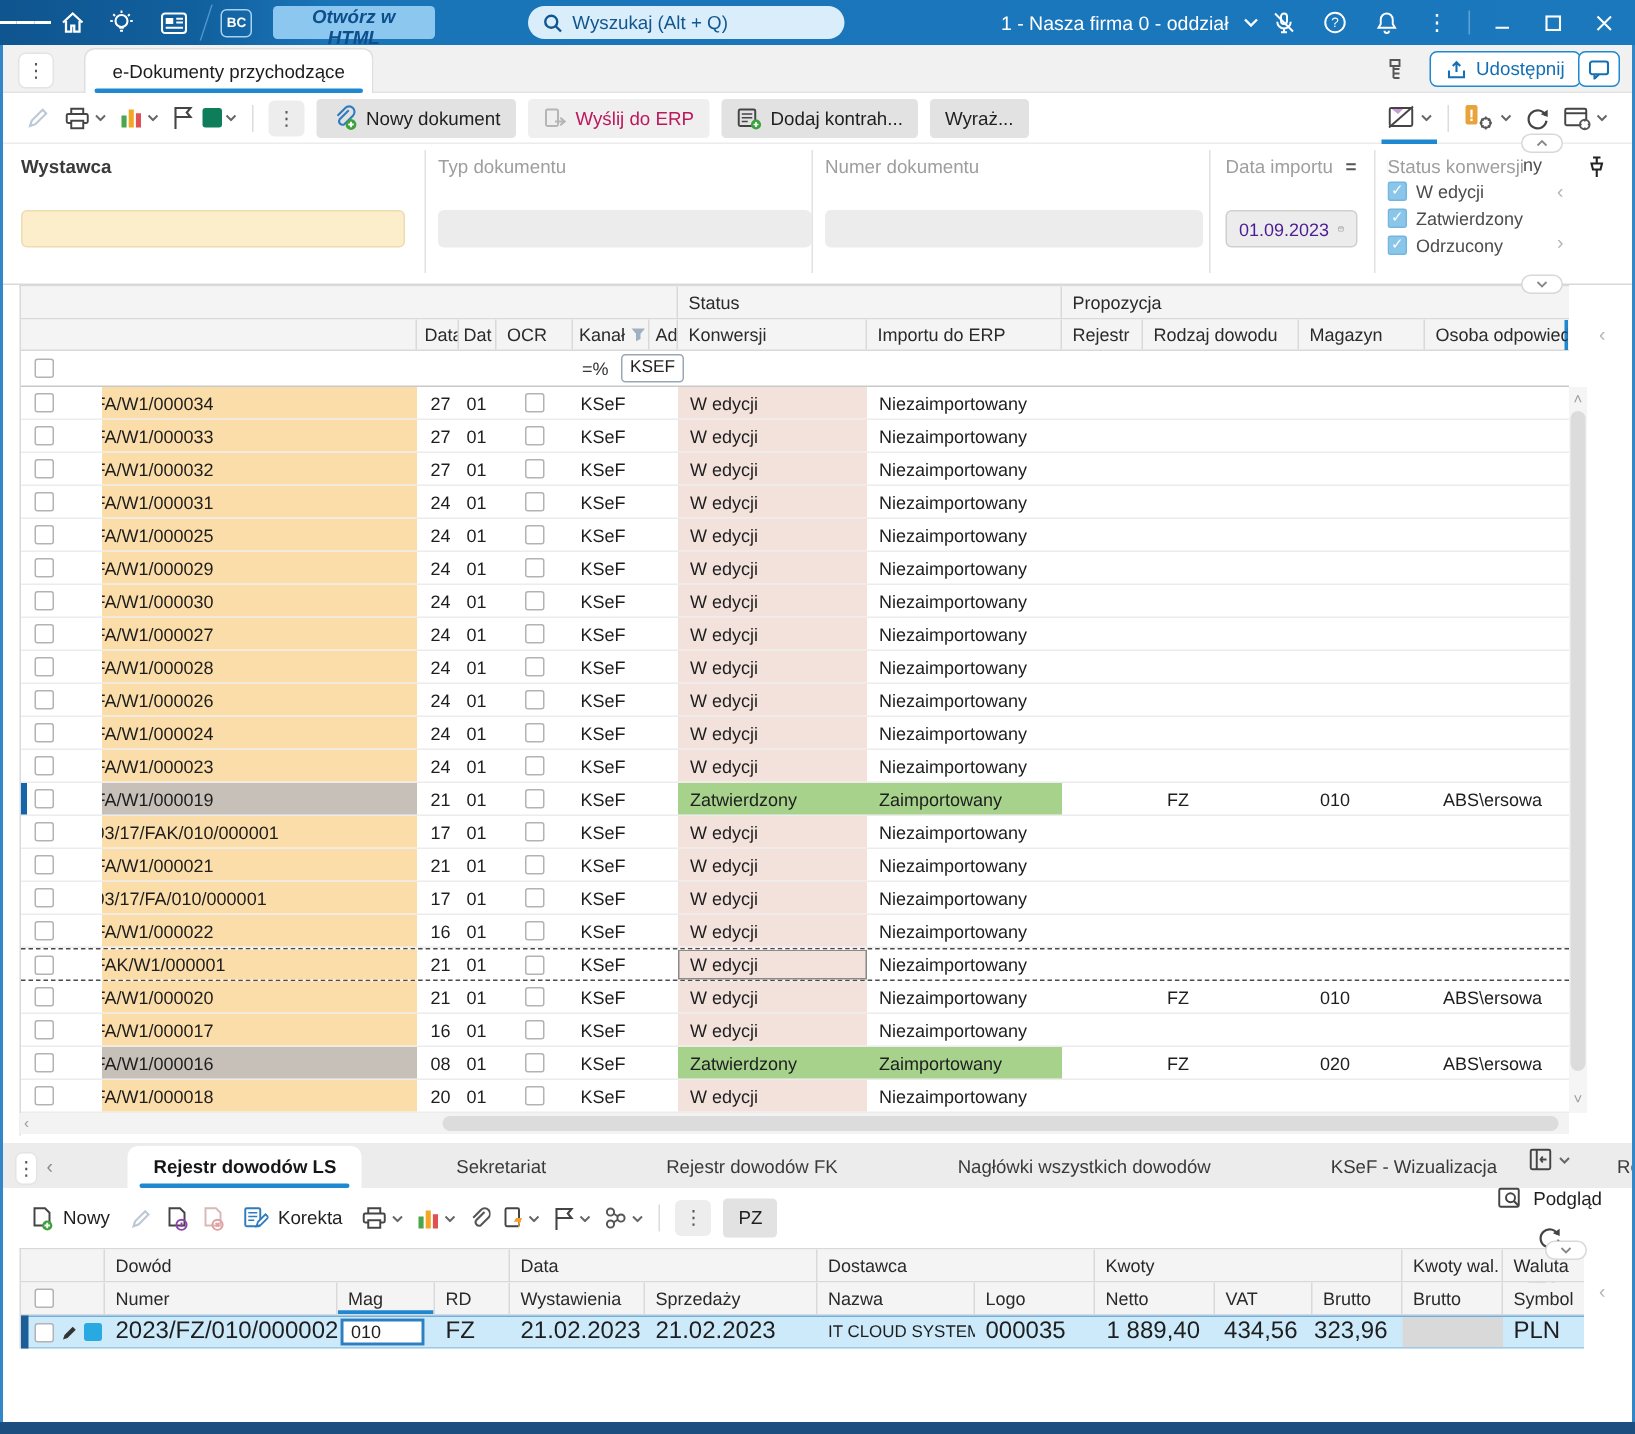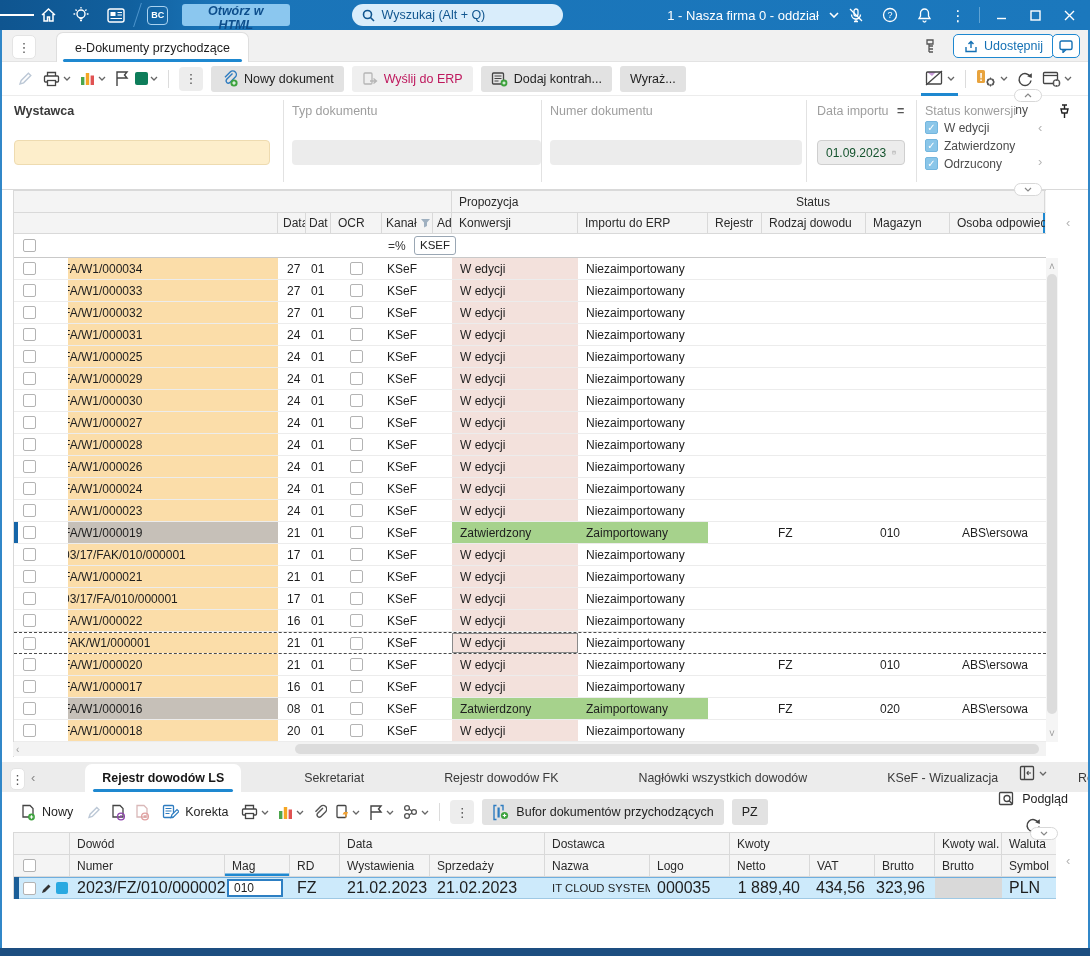--- a/index.html
+++ b/index.html
@@ -61,21 +61,21 @@
   .pill-toggle { width:28px; height:13px; background:#fff; border:1px solid #d8d8d8; border-radius:8px;
     display:flex; align-items:center; justify-content:center; cursor:pointer; z-index:5; }
 
   
   #filterpanel { left:0; top:96px; width:1090px; height:94px; background:#fff; border-bottom:1px solid #d9d9d9; }
   .flabel { position:absolute; top:8px; font-size:12.5px; color:#9e9e9e; background:#fff; }
   .flabel.strong { color:#3a3a3a; font-weight:bold; }
   .finput { position:absolute; top:44px; height:25px; border-radius:4px; background:#ececec; border:none;
     font-size:12px; color:#333; padding:0 8px; font-family:"Liberation Sans",sans-serif;}
   .fdiv { position:absolute; top:4px; width:1px; height:82px; background:#e2e2e2; }
-  .fdate { display:flex; align-items:center; gap:6px; border:1px solid #cfcfcf; color:#14532d; background:#ececec; }
+  .fdate { display:flex; align-items:center; gap:6px; border:1px solid #cfcfcf; color:#4c1d95; background:#ececec; }
   .fopt { display:flex; align-items:center; gap:6px; height:17px; font-size:12px; color:#4c4c4c; }
   .cbx-on { width:13px; height:13px; background:#8ac6e9; border:1px solid #74b6de; border-radius:2px;
     color:#fff; font-size:10px; line-height:12px; text-align:center; flex:0 0 auto;}
   .rail-ch { position:absolute; color:#b5b5b5; font-size:13px; cursor:pointer; }
 
   
   .cbx { width:13px; height:13px; background:#fff; border:1px solid #b3b3b3; border-radius:2px; flex:0 0 auto; }
   #maingrid { left:13px; top:190px; width:1033px; height:567px; border-left:1px solid #d9d9d9; border-top:1px solid #d9d9d9; }
   .hrow { display:flex; height:22px; background:#f4f4f4; border-bottom:1px solid #d9d9d9; font-size:12px; color:#2a2a2a; }
   .hcell { display:flex; align-items:center; border-right:1px solid #d9d9d9; height:100%;
@@ -404,22 +404,22 @@
 </div>
 <div class="pill-toggle abs" style="left:1014px; top:183px;">
   <svg width="8" height="5" viewBox="0 0 8 5">
       <path d="M1 1l3 3 3-3" fill="none" stroke="#888" stroke-width="1.2"></path>
     </svg>
 </div>
 
 <div id="maingrid" class="abs">
   <div class="hrow">
     <div class="hcell" style="width:438px"></div>
+    <div class="hcell" style="width:256px">Status</div>
     <div class="hcell" style="width:337px; border-right:none">Propozycja</div>
-    <div class="hcell" style="width:256px">Status</div>
   </div>
   <div class="hrow" style="height:21px">
     <div class="hcell" style="width:30px; border-right:none; padding-left:0"></div>
     <div class="hcell" style="width:24px; border-right:none; padding-left:0"></div>
     <div class="hcell" style="width:210px"></div>
     <div class="hcell" style="width:28px; padding-left:5px">Data</div>
     <div class="hcell" style="width:25px; padding-left:3px">Dat</div>
     <div class="hcell" style="width:51px">OCR</div>
     <div class="hcell" style="width:51px; padding-left:4px">
       <span>Kanał</span>
@@ -1038,29 +1038,20 @@
         <circle cx="12" cy="8" r="2.4" fill="none" stroke="#555" stroke-width="1.3"></circle>
         <circle cx="5" cy="12" r="2.4" fill="none" stroke="#555" stroke-width="1.3"></circle>
         <path d="M7 5l3 2M7 11l3-2" stroke="#555" stroke-width="1.2"></path>
       </svg>
     <svg class="chev" width="8" height="5" viewBox="0 0 8 5">
         <path d="M1 1l3 3 3-3" fill="none" stroke="#666" stroke-width="1.3"></path>
       </svg>
   </div>
   <div class="vsep"></div>
   <div class="dots-sq">⋮</div>
-  <button class="tbtn">
-    <svg width="18" height="17" viewBox="0 0 18 17">
-        <path d="M4.5 1.5H2v14h2.5M8.5 1.5H11v5" fill="none" stroke="#2e7cc0" stroke-width="1.4"></path>
-        <rect x="5.5" y="3.5" width="2.2" height="10" fill="#2e7cc0"></rect>
-        <circle cx="12.5" cy="11.5" r="3.6" fill="#3da23d"></circle>
-        <path d="M12.5 9.7v3.6M10.7 11.5h3.6" stroke="#fff" stroke-width="1.2"></path>
-      </svg>
-    <span>Bufor dokumentów przychodzących</span>
-  </button>
   <button class="tbtn">
       <span>PZ</span>
     </button>
 
   <div style="margin-left:auto; display:flex; align-items:center; padding-right:14px;flex-direction:column;">
     <div class="ti">
       <svg width="18" height="16" viewBox="0 0 18 16">
           <rect x="1.5" y="1.5" width="13" height="13" rx="1" fill="none" stroke="#444" stroke-width="1.3"></rect>
           <path d="M5.5 1.5v13" stroke="#444" stroke-width="1.3"></path>
           <path d="M12 8H8M9.5 6L8 8l1.5 2" fill="none" stroke="#444" stroke-width="1.2"></path>

